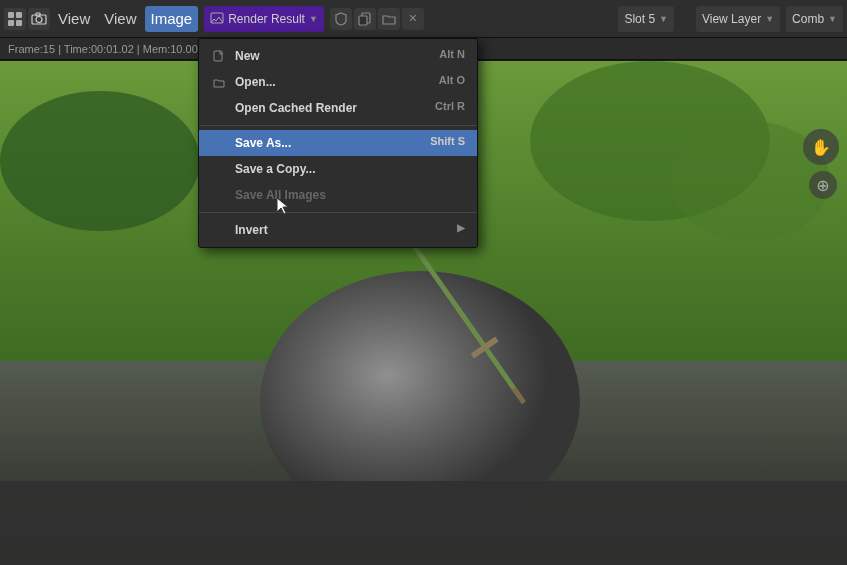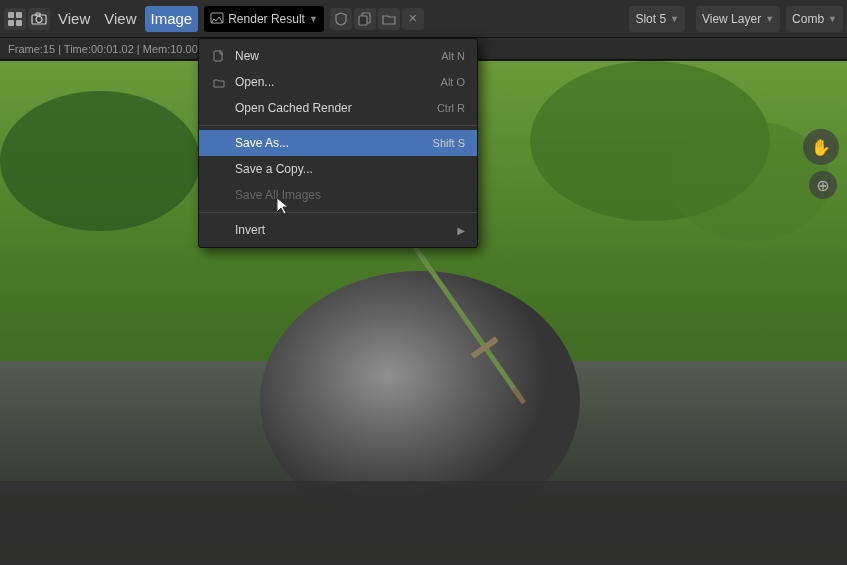--- a/index.html
+++ b/index.html
@@ -141,26 +141,27 @@
       background: #2e2e2e;
       border: 1px solid #111;
       border-radius: 3px;
       box-shadow: 4px 4px 12px rgba(0,0,0,0.6);
       z-index: 100;
       padding: 4px 0;
     }
 
     .menu-item {
       display: flex;
-      align-items: center;
+      align-items: flex-start;
       justify-content: space-between;
       padding: 5px 12px;
       cursor: pointer;
       color: #d4d4d4;
       font-size: 12px;
+      font-weight: bold;
     }
     .menu-item.highlighted {
       background: #4772b3;
       color: #fff;
     }
     .menu-item.disabled {
       color: #666;
       cursor: default;
     }
 
@@ -231,21 +232,21 @@
   </div>
 
   <div class="toolbar-btn">
     <span>View</span>
   </div>
 
   <div class="toolbar-btn active-menu">
     <span>Image</span>
   </div>
 
-  <div class="slot-dropdown" style="background:#000000; margin-left:4px;">
+  <div class="slot-dropdown" style="background:#4c1d95; margin-left:4px;">
 
     <svg width="14" height="14" viewBox="0 0 14 14" fill="none">
       <rect x="1" y="1" width="12" height="10" rx="1" stroke="#aaa" stroke-width="1"></rect>
       <polyline points="1,11 4,7 6,9 9,5 13,11" stroke="#aaa" stroke-width="1" fill="none"></polyline>
     </svg>
     <span>Render Result</span>
     <span class="chevron">▼</span>
   </div>
 
   <div class="icon-box" style="margin-left:4px;">
@@ -271,21 +272,21 @@
     <span style="color:#888; font-size:11px;">✕</span>
   </div>
 
   <div class="spacer"></div>
 
   <div class="slot-dropdown">
     <span>Slot 5</span>
     <span class="chevron">▼</span>
   </div>
 
-  <div class="slot-dropdown" style="margin-left:9px;">
+  <div class="slot-dropdown" style="margin-left:20px;">
     <span>View Layer</span>
     <span class="chevron">▼</span>
   </div>
 
   <div class="slot-dropdown" style="margin-left:4px;">
     <span>Comb</span>
     <span class="chevron">▼</span>
   </div>
 
 </div>

